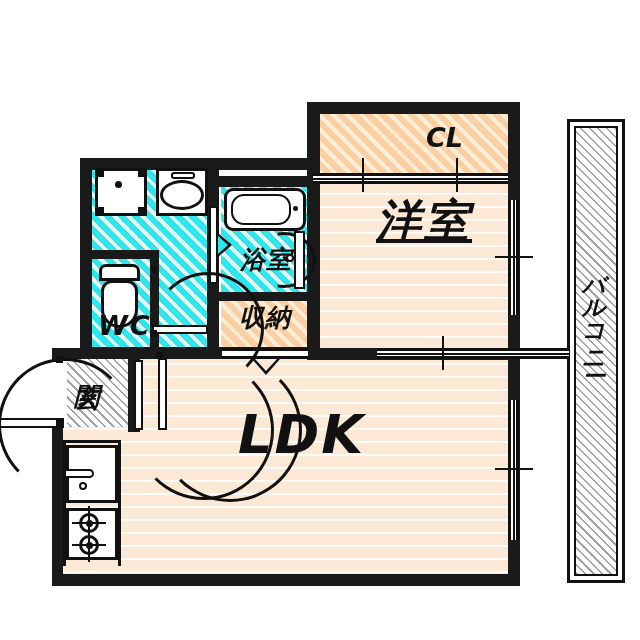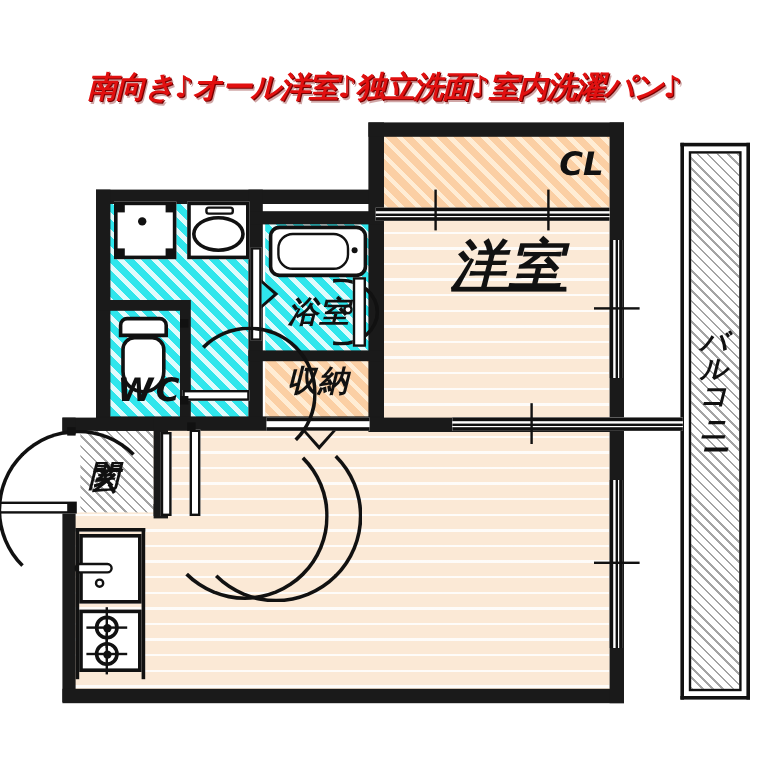--- a/index.html
+++ b/index.html
@@ -85,21 +85,20 @@
   .tick-v{position:absolute;width:2px;background:#111;}
   .tick-h{position:absolute;height:2px;background:#111;}
   .leaf{position:absolute;background:#fff;border:2px solid #111;box-sizing:border-box;}
   .tri{position:absolute;width:0;height:0;}
 </style>
 </head>
 <body>
 
 <div id="stage">
 
-  <div class="headline">南向き♪オール洋室♪独立洗面♪室内洗濯パン♪</div>
 
   <div class="room fl-orange" style="left:311px;top:113px;width:197px;height:67px;"></div>
 
   <div class="room fl-wood" style="left:311px;top:180px;width:197px;height:170px;"></div>
 
   <div class="room fl-wood" style="left:60px;top:350px;width:448px;height:233px;"></div>
   <div class="room fl-wood" style="left:155px;top:350px;width:353px;height:10px;"></div>
 
   <div class="room fl-cyan" style="left:90px;top:168px;width:117px;height:182px;"></div>
 
@@ -232,24 +231,25 @@
   <div style="position:absolute;left:86px;top:542px;width:7px;height:7px;border-radius:50%;background:#111;"></div>
   <div class="tick-h" style="left:72px;top:522px;width:34px;height:2px;"></div>
   <div class="tick-v" style="left:88px;top:506px;width:2px;height:34px;"></div>
   <div class="tick-h" style="left:72px;top:544px;width:34px;height:2px;"></div>
   <div class="tick-v" style="left:88px;top:528px;width:2px;height:34px;"></div>
 
   <div class="thinline" style="left:63px;top:440px;width:3px;height:126px;"></div>
   <div class="thinline" style="left:118px;top:440px;width:3px;height:126px;"></div>
   <div class="thinline" style="left:63px;top:440px;width:58px;height:3px;"></div>
 
-  <div class="lbl" style="left:426px;top:124px;font-size:27px;margin-left:40px;">CL</div>
+  <div class="lbl" style="left:426px;top:124px;font-size:27px;">CL</div>
 
   <div class="lbl" style="left:376px;top:198px;font-size:45px;letter-spacing:3px;text-decoration:underline;">洋室</div>
 
+  <div class="lbl" style="left:238px;top:408px;font-size:54px;letter-spacing:2px;">LDK</div>
 
 
   <div class="lbl" style="left:98px;top:312px;font-size:27px;letter-spacing:2px;">WC</div>
 
   <div class="lbl" style="left:240px;top:247px;font-size:25px;letter-spacing:1px;">浴室</div>
 
   <div class="lbl" style="left:239px;top:305px;font-size:25px;letter-spacing:1px;">収納</div>
 
   <div class="lbl-vert" style="left:73px;top:364px;font-size:25px;">玄関</div>
 

